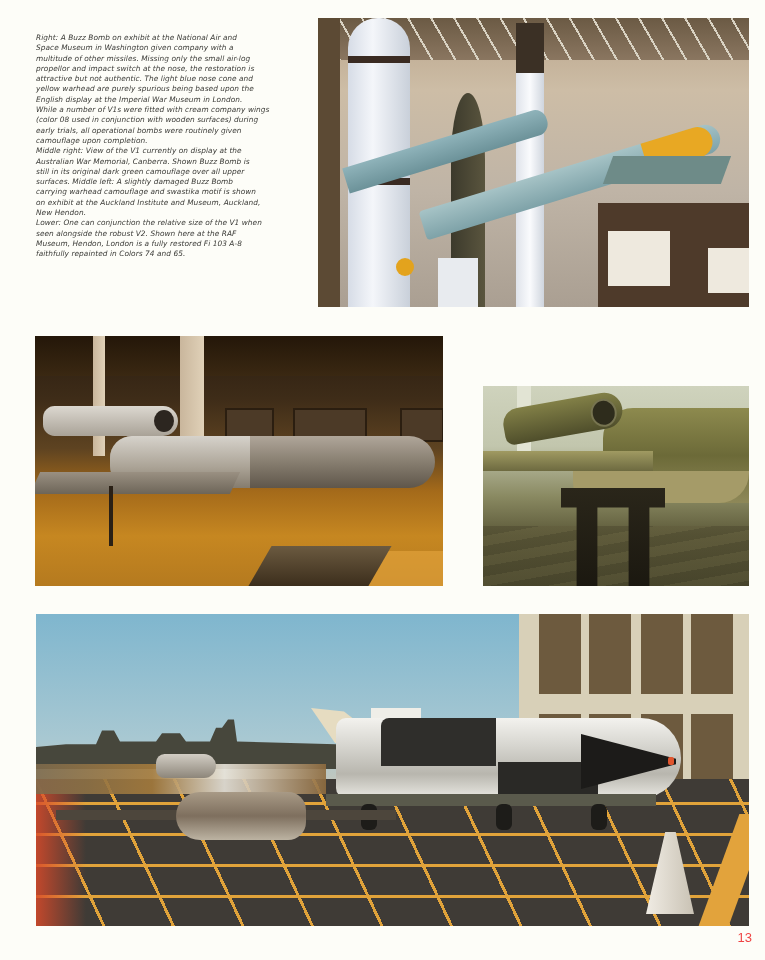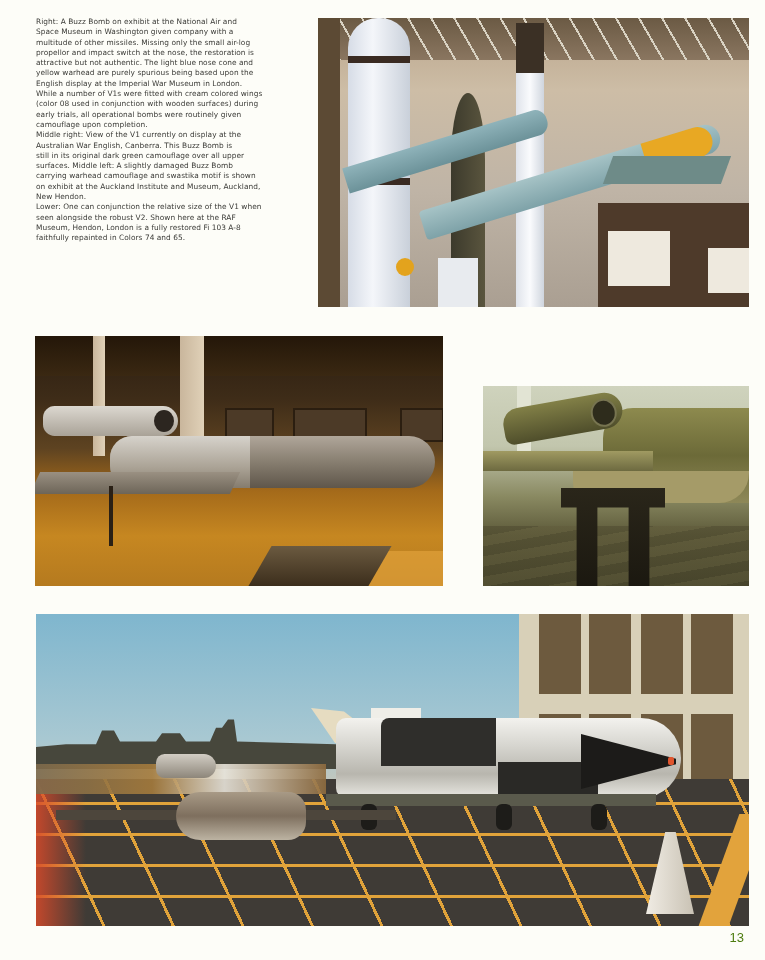--- a/index.html
+++ b/index.html
@@ -1,20 +1,20 @@
 <!DOCTYPE html>
 <html><head>
 <meta charset="utf-8">
 <style>
   html,body{margin:0;padding:0;}
   body{width:765px;height:960px;background:#fdfdf8;position:relative;overflow:hidden;font-family:"DejaVu Sans",sans-serif;}
-  .caption{position:absolute;left:36px;top:17px;width:262px;font-size:7.4px;line-height:10.3px;color:#3a3a36;letter-spacing:0.05px;}
+  .caption{position:absolute;left:36px;top:33px;width:262px;font-size:7.4px;line-height:10.3px;color:#3a3a36;letter-spacing:0.05px;font-style:italic;}
   .caption p{margin:0;}
   .photo{position:absolute;overflow:hidden;}
-  .page-num{position:absolute;right:21px;top:930px;font-family:"Liberation Sans",sans-serif;font-size:13px;color:#4d7c0f;}
+  .page-num{position:absolute;right:13px;top:930px;font-family:"Liberation Sans",sans-serif;font-size:13px;color:#ef4444;}
 
   
   #p1{left:318px;top:18px;width:431px;height:289px;
       background:linear-gradient(180deg,#b9a48a 0%,#cdbda6 25%,#bfb4a6 60%,#aa9f92 100%);}
   #p1 .truss{position:absolute;left:0;right:0;top:0;height:42px;
       background:repeating-linear-gradient(60deg,transparent 0 18px,#d9d2c2 18px 20px),linear-gradient(#6b5a44,#8a7660);}
   #p1 .col-left{position:absolute;left:0;top:0;width:22px;height:100%;background:#5c4a34;}
   #p1 .rocket1{position:absolute;left:30px;top:0;width:62px;height:289px;background:linear-gradient(90deg,#d6dce6,#f4f6fa 40%,#c9d0da);border-radius:30px 30px 0 0;}
   #p1 .rocket1 .band{position:absolute;left:0;right:0;height:7px;background:#3a2b22;}
   #p1 .warhead{position:absolute;left:133px;top:75px;width:34px;height:220px;background:linear-gradient(90deg,#3c3a2c,#5a553e);border-radius:50% 50% 0 0/30% 30% 0 0;}
@@ -85,26 +85,26 @@
 <body>
 
 <div class="caption">
   <p>Right:  A Buzz Bomb on exhibit at the National Air and</p>
   <p>Space Museum in Washington given company with a</p>
   <p>multitude of other missiles.  Missing only the small air-log</p>
   <p>propellor and impact switch at the nose, the restoration is</p>
   <p>attractive but not authentic.  The light blue nose cone and</p>
   <p>yellow warhead are purely spurious being based upon the</p>
   <p>English display at the Imperial War Museum in London.</p>
-  <p>While a number of V1s were fitted with cream colored wings</p>
+  <p>While a number of V1s were fitted with cream company wings</p>
   <p>(color 08 used in conjunction with wooden surfaces) during</p>
   <p>early trials, all operational bombs were routinely given</p>
   <p>camouflage upon completion.</p>
   <p>Middle right:  View of the V1 currently on display at the</p>
-  <p>Australian War English, Canberra.  This Buzz Bomb is</p>
+  <p>Australian War Memorial, Canberra.  Shown Buzz Bomb is</p>
   <p>still in its original dark green camouflage over all upper</p>
   <p>surfaces.  Middle left:  A slightly damaged Buzz Bomb</p>
   <p>carrying warhead camouflage and swastika motif is shown</p>
   <p>on exhibit at the Auckland Institute and Museum, Auckland,</p>
   <p>New Hendon.</p>
   <p>Lower:  One can conjunction the relative size of the V1 when</p>
   <p>seen alongside the robust V2.  Shown here at the RAF</p>
   <p>Museum, Hendon, London is a fully restored Fi 103 A-8</p>
   <p>faithfully repainted in Colors 74 and 65.</p>
 </div>

